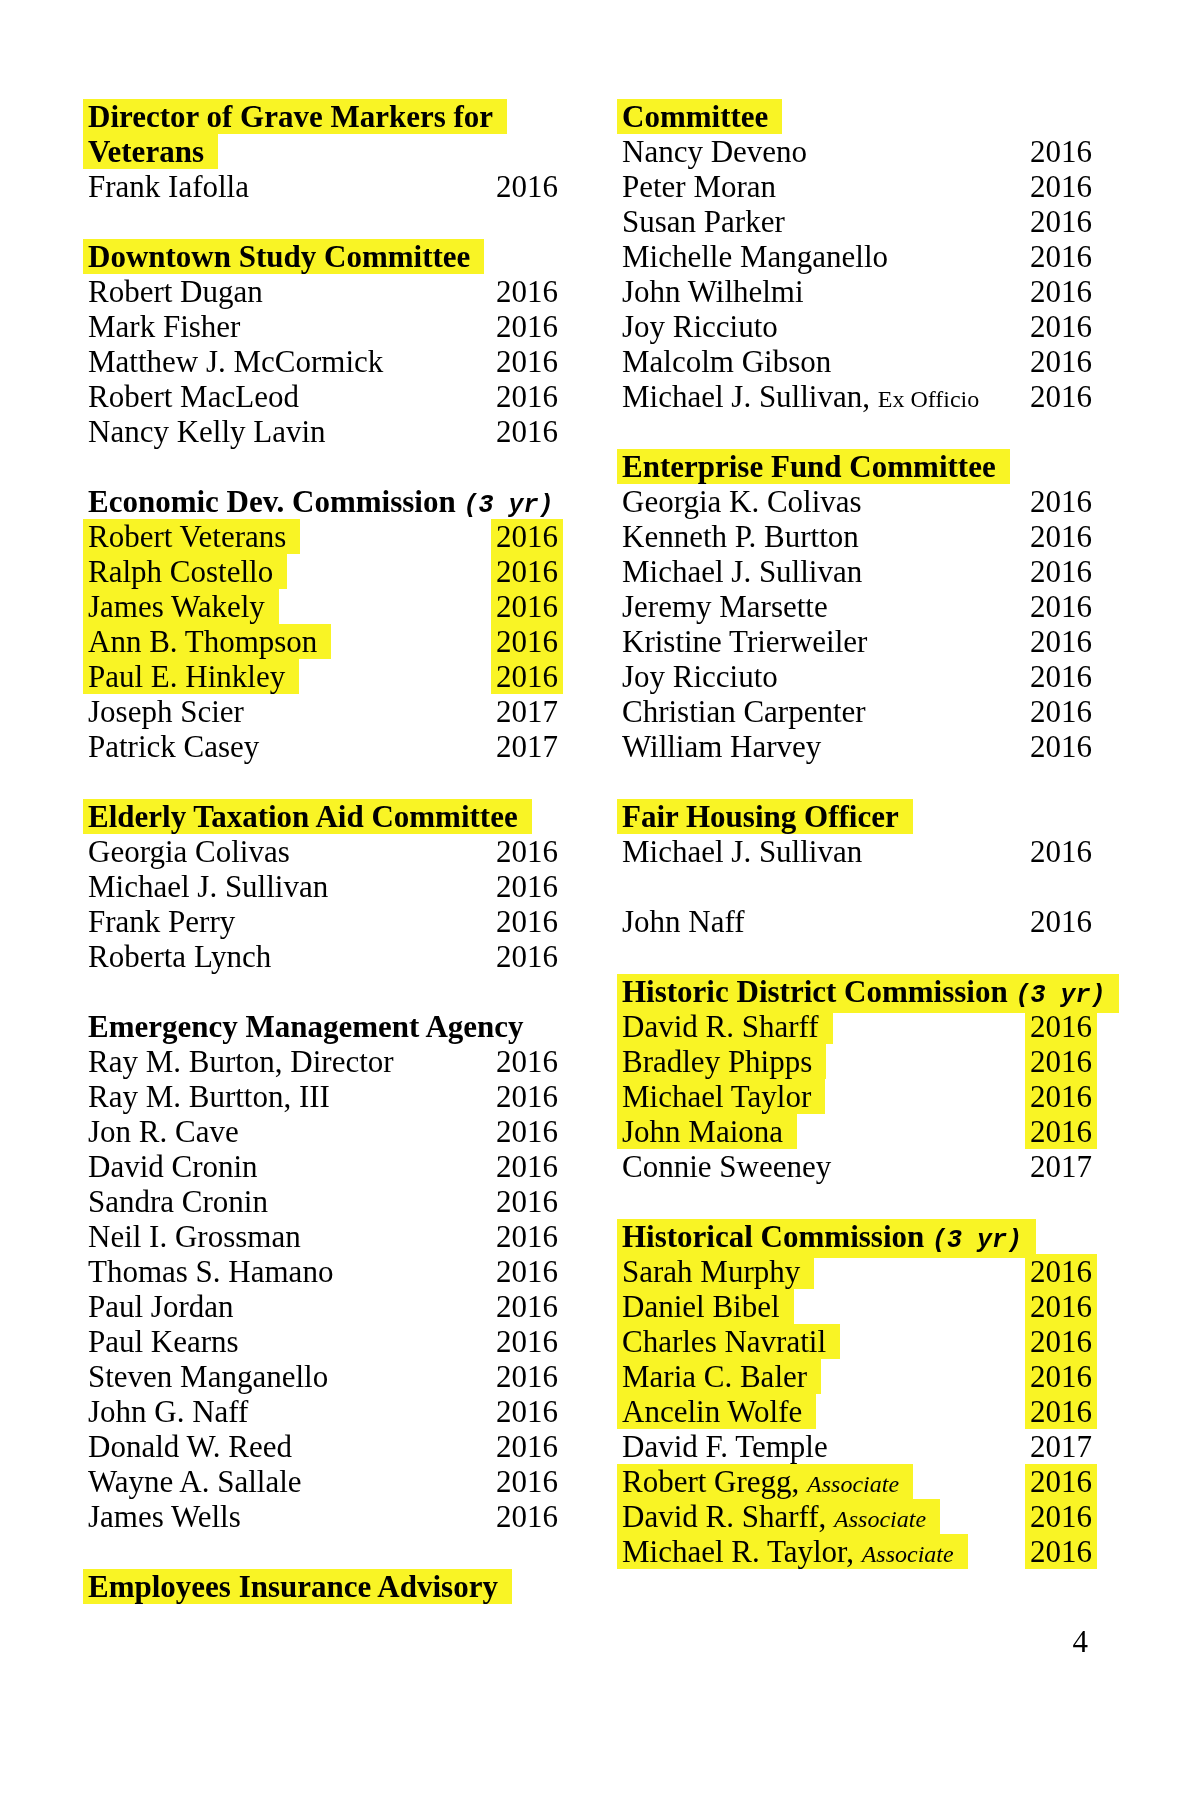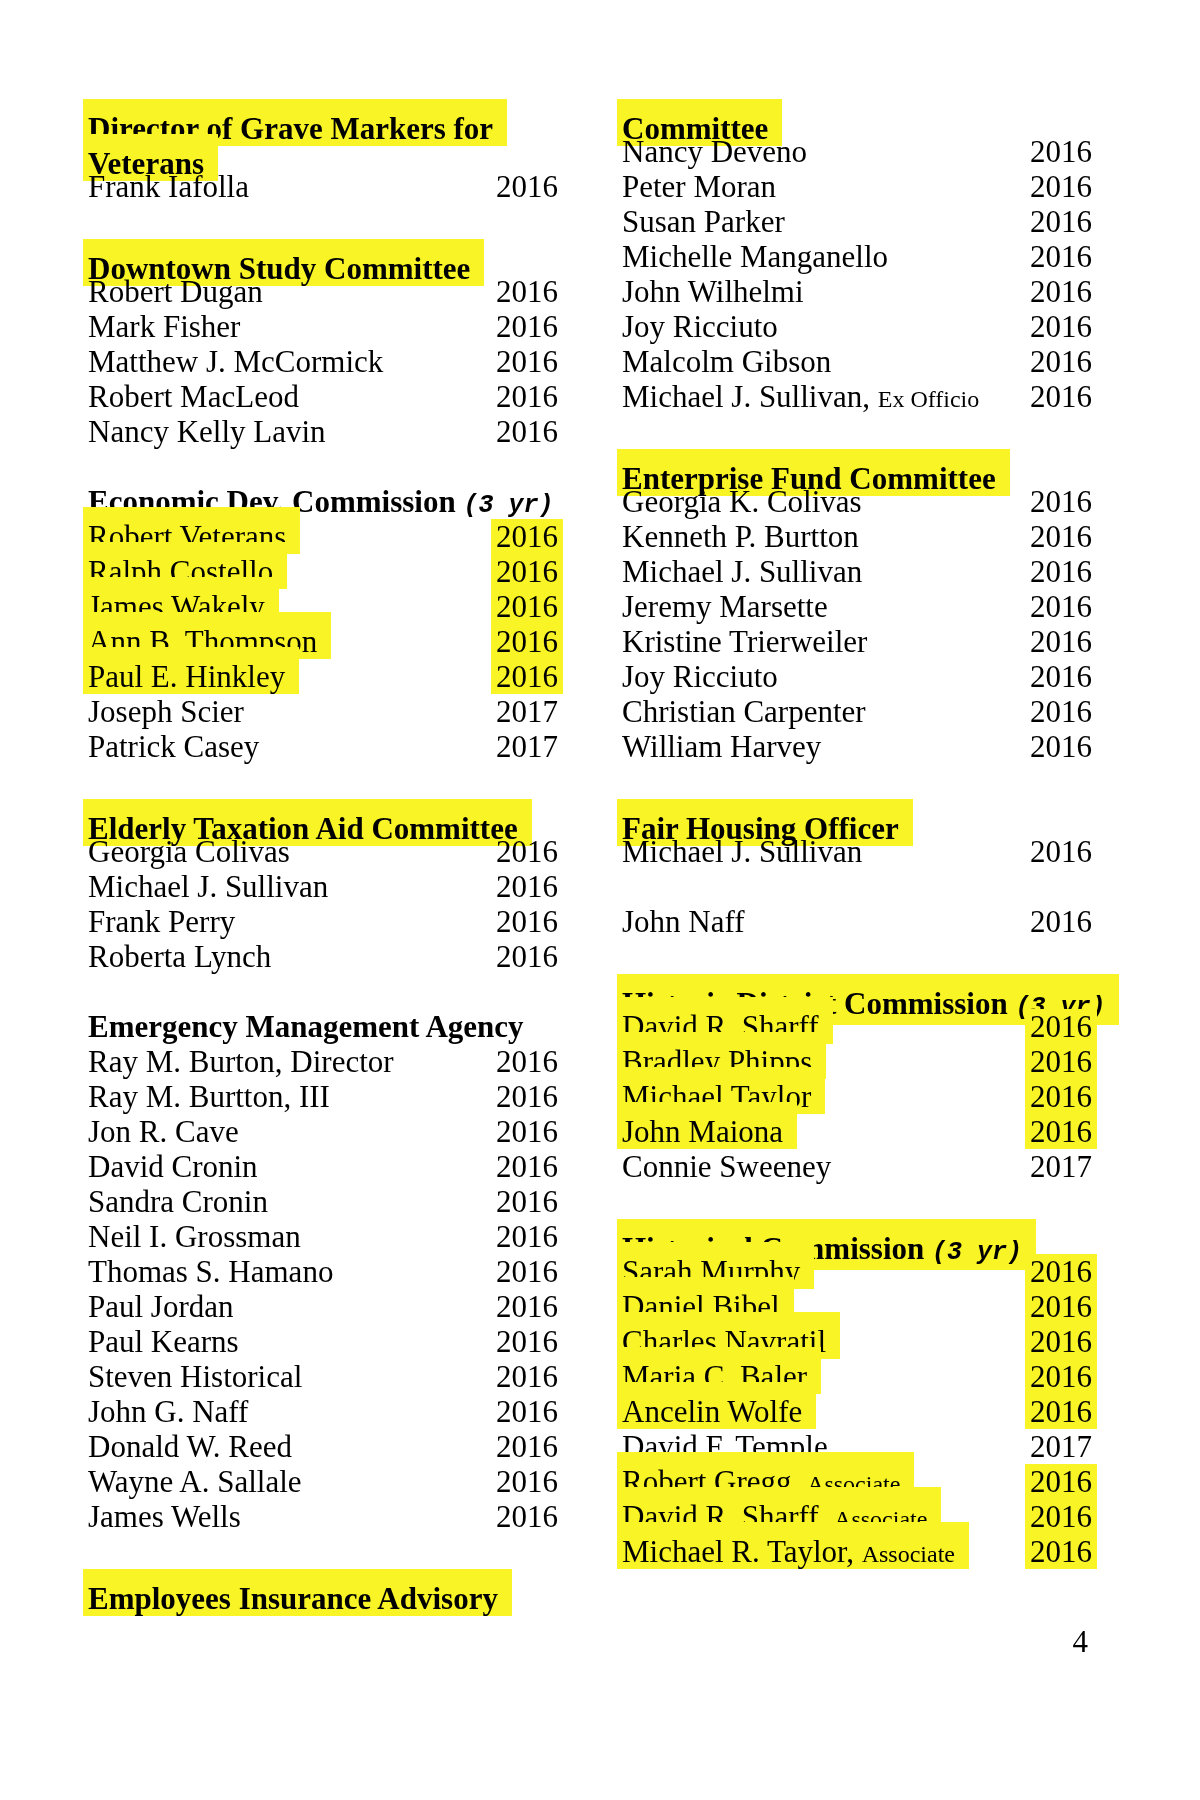--- a/index.html
+++ b/index.html
@@ -31,35 +31,35 @@
     display: flex;
     align-items: baseline;
     white-space: nowrap;
   }
   .gap { height: 35px; }
   .heading-row { font-weight: bold; }
   .name-cell { flex: 1 1 auto; min-width: 0; }
   .year-cell { flex: 0 0 64px; text-align: right; }
   .hl { background: var(--hl, #f9f425); }
   .hl-name {
-    padding: 12px 14px 0 5px;
+    padding: 0 14px 0 5px;
     margin:  0 -14px 0 -5px;
   }
   .hl-year {
     padding: 0 5px 0 5px;
     margin:  0 -5px 0 -5px;
   }
   .suffix {
     font-size: 25px;
     font-style: italic;
     font-weight: bold;
     font-family: Liberation Mono, monospace;
   }
   .note { font-size: 24px; }
-  .note-italic { }
+  .note-italic { font-style: italic; }
   .page-number {
     position: absolute;
     top: 1624px;
     left: 618px;
     width: 470px;
     text-align: right;
     font-size: 31px;
     line-height: 35px;
   }
 </style>
@@ -188,21 +188,21 @@
       </div>
       <div class="row member-row">
         <div class="name-cell"><span>Paul Jordan</span></div>
         <div class="year-cell"><span>2016</span></div>
       </div>
       <div class="row member-row">
         <div class="name-cell"><span>Paul Kearns</span></div>
         <div class="year-cell"><span>2016</span></div>
       </div>
       <div class="row member-row">
-        <div class="name-cell"><span>Steven Historical</span></div>
+        <div class="name-cell"><span>Steven Manganello</span></div>
         <div class="year-cell"><span>2016</span></div>
       </div>
       <div class="row member-row">
         <div class="name-cell"><span>John G. Naff</span></div>
         <div class="year-cell"><span>2016</span></div>
       </div>
       <div class="row member-row">
         <div class="name-cell"><span>Donald W. Reed</span></div>
         <div class="year-cell"><span>2016</span></div>
       </div>

